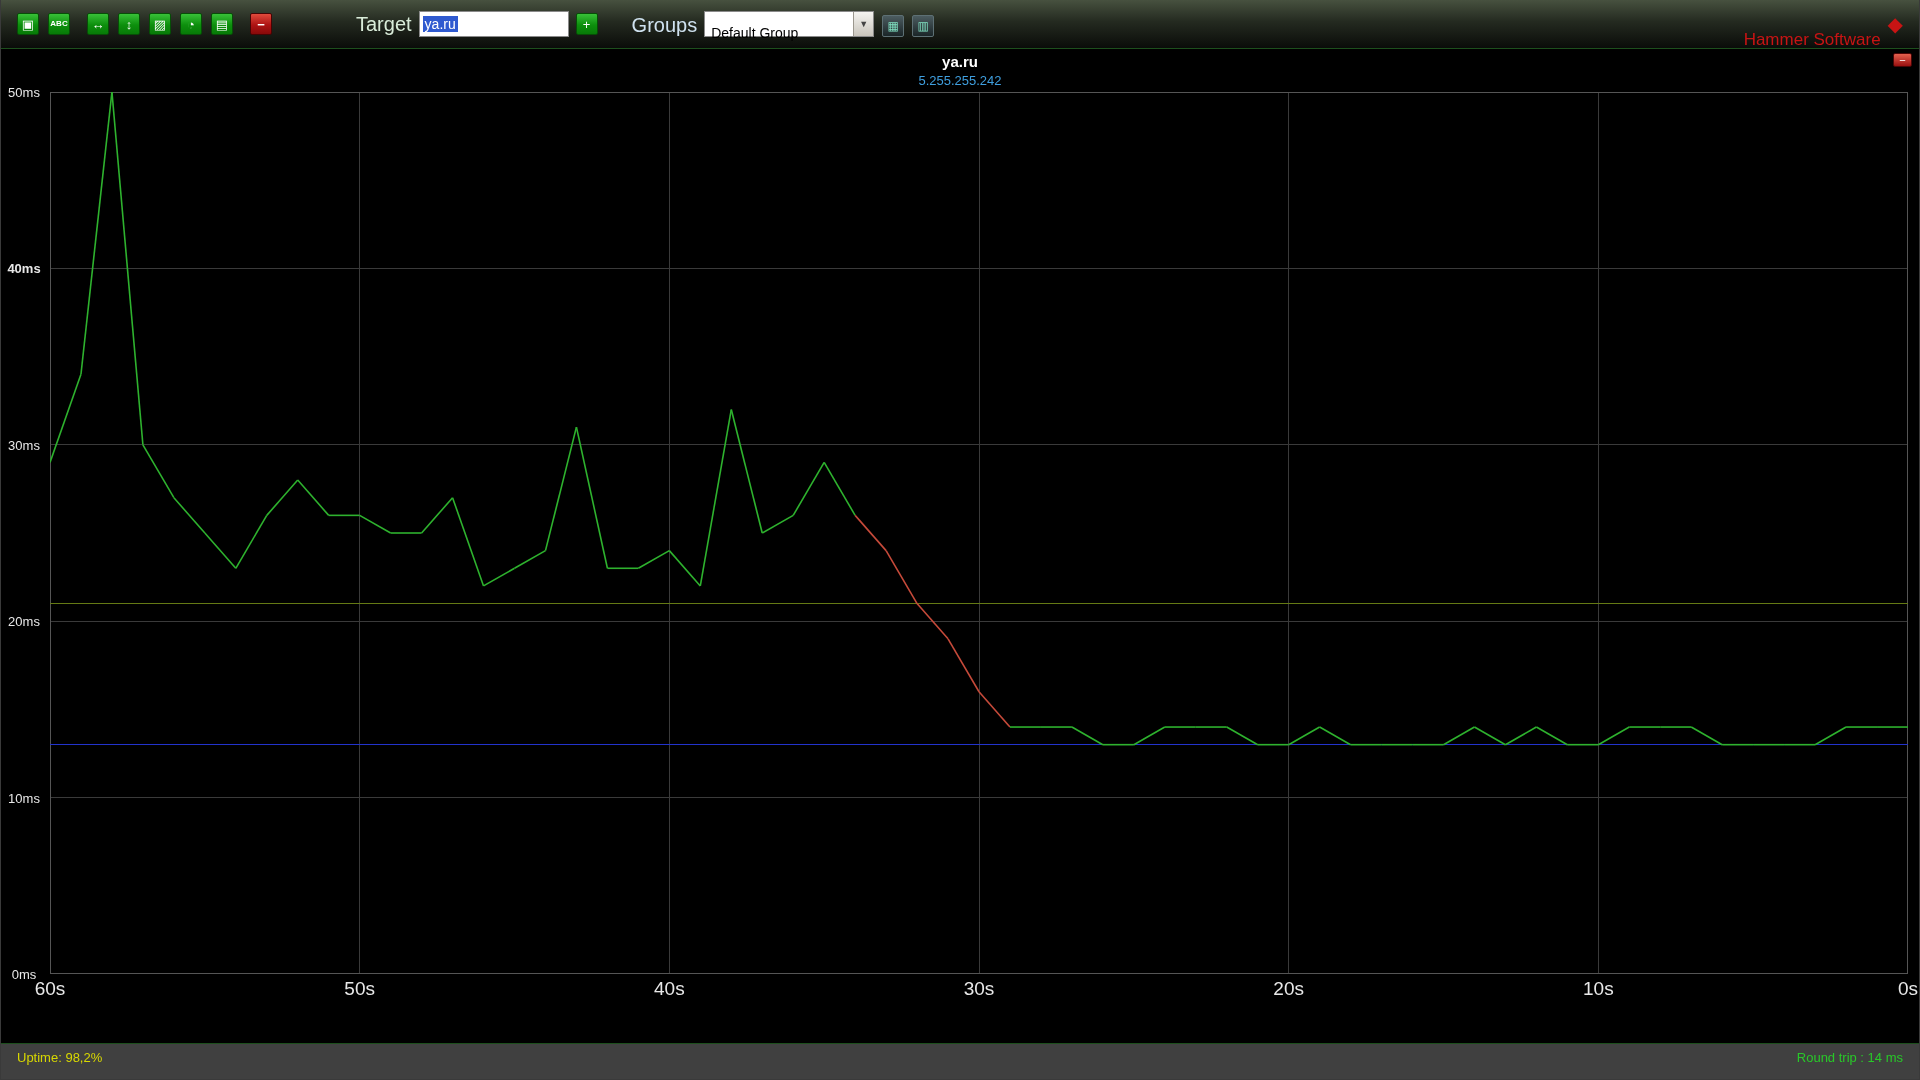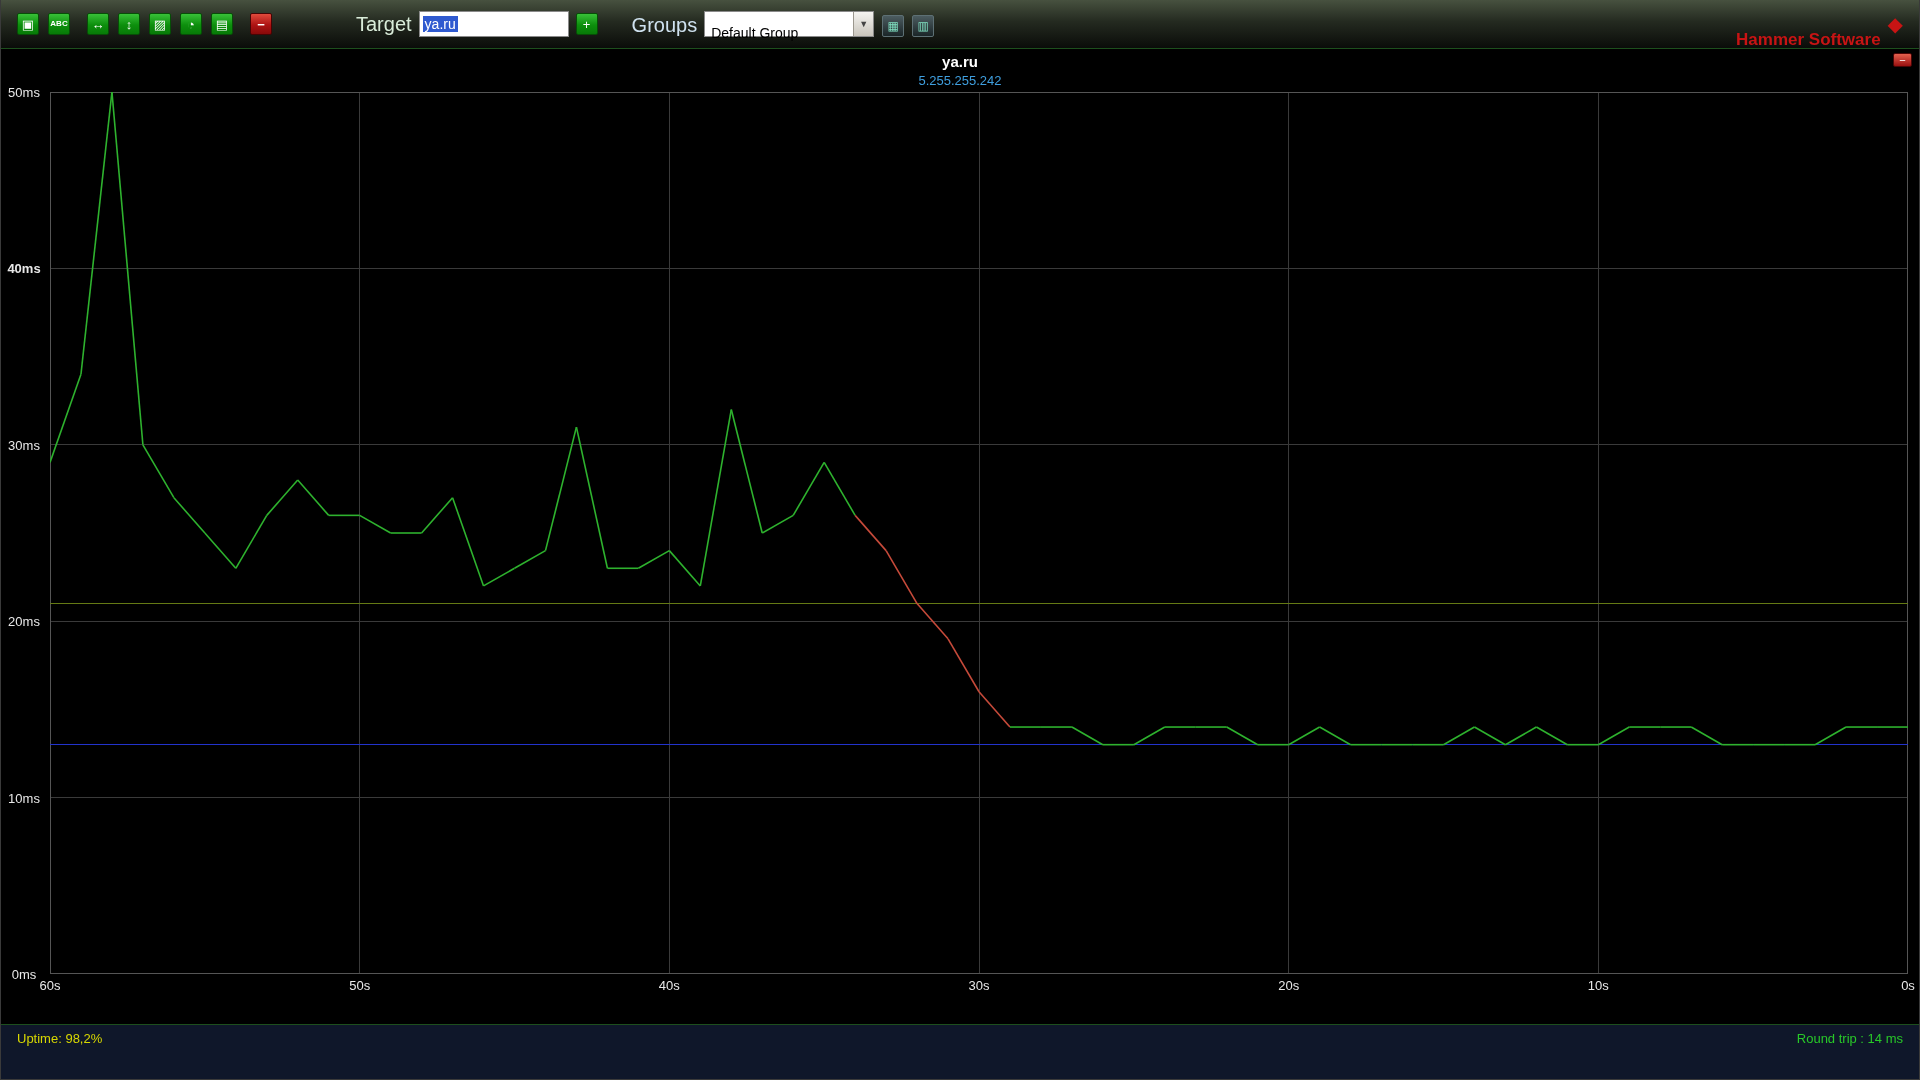--- a/index.html
+++ b/index.html
@@ -38,41 +38,41 @@
   .selected-text{background:#2f5ad0;color:#fff;padding:0 2px;}
   .add-btn{margin-left:7px;}
   .groups-group{display:flex;align-items:flex-end;margin-left:34px;}
   .dropdown{width:170px;height:26px;background:#fff;border:1px solid #8a8a8a;box-sizing:border-box;
     display:flex;align-items:center;}
   .dropdown-value{flex:1;padding-left:6px;font-size:14px;color:#000;white-space:nowrap;overflow:hidden;margin-top:18px;}
   .dropdown-arrow{width:19px;height:24px;display:flex;align-items:center;justify-content:center;
     background:linear-gradient(180deg,#f5f4f1,#c9c5bc);border-left:1px solid #9b978e;color:#444;font-size:9px;}
   .group-btn{margin-left:8px;}
   .logo{margin-left:auto;display:flex;align-items:center;gap:7px;}
-  .logo-text{color:#c81414;font-weight:bold;font-size:17px;margin-top:32px;}
+  .logo-text{color:#c81414;font-weight:normal;font-size:17px;margin-top:32px;}
   .logo-mark{color:#c81414;font-size:20px;line-height:1;}
 
   .green-sep{height:1px;background:#1d4f1d;}
 
   
   .panel-header{height:24px;position:relative;display:flex;align-items:center;justify-content:center;}
   .host-title{color:#fff;font-weight:bold;font-size:15px;}
   .panel-minus{position:absolute;right:7px;top:4px;width:19px;height:14px;border-radius:2px;
     background:linear-gradient(180deg,#e2604e,#9a1010);border:1px solid #4a0606;box-sizing:border-box;
     color:#fff;display:flex;align-items:center;justify-content:center;font-size:11px;line-height:1;}
   .host-ip{height:19px;text-align:center;color:#3f9fdf;font-size:13px;}
   .plot-wrap{position:relative;height:882px;}
   #plot-svg{position:absolute;left:49px;top:0;width:1858px;height:882px;display:block;}
   .ylabel{position:absolute;left:0;width:46px;text-align:center;transform:translateY(-50%);
     color:#e8e8e8;font-size:13px;}
   .x-labels{position:relative;height:26px;margin-left:49px;width:1858px;}
-  .xlabel{position:absolute;top:4px;transform:translateX(-50%);color:#e8e8e8;font-size:13px;}
-
-  
-  .statusbar{position:absolute;left:0;right:0;bottom:0;height:55px;background:#0f172a;
+  .xlabel{position:absolute;top:4px;transform:translateX(-50%);color:#e8e8e8;font-size:19px;}
+
+  
+  .statusbar{position:absolute;left:0;right:0;bottom:0;height:36px;background:#404040;
     border-top:1px solid #1d4f1d;box-sizing:border-box;display:flex;justify-content:space-between;
     align-items:flex-start;padding:6px 16px 0 16px;}
   .uptime{color:#d8d800;font-size:13px;}
   .roundtrip{color:#28c828;font-size:13px;}
 </style>
 </head>
 <body>
 
 <div class="window">
 

